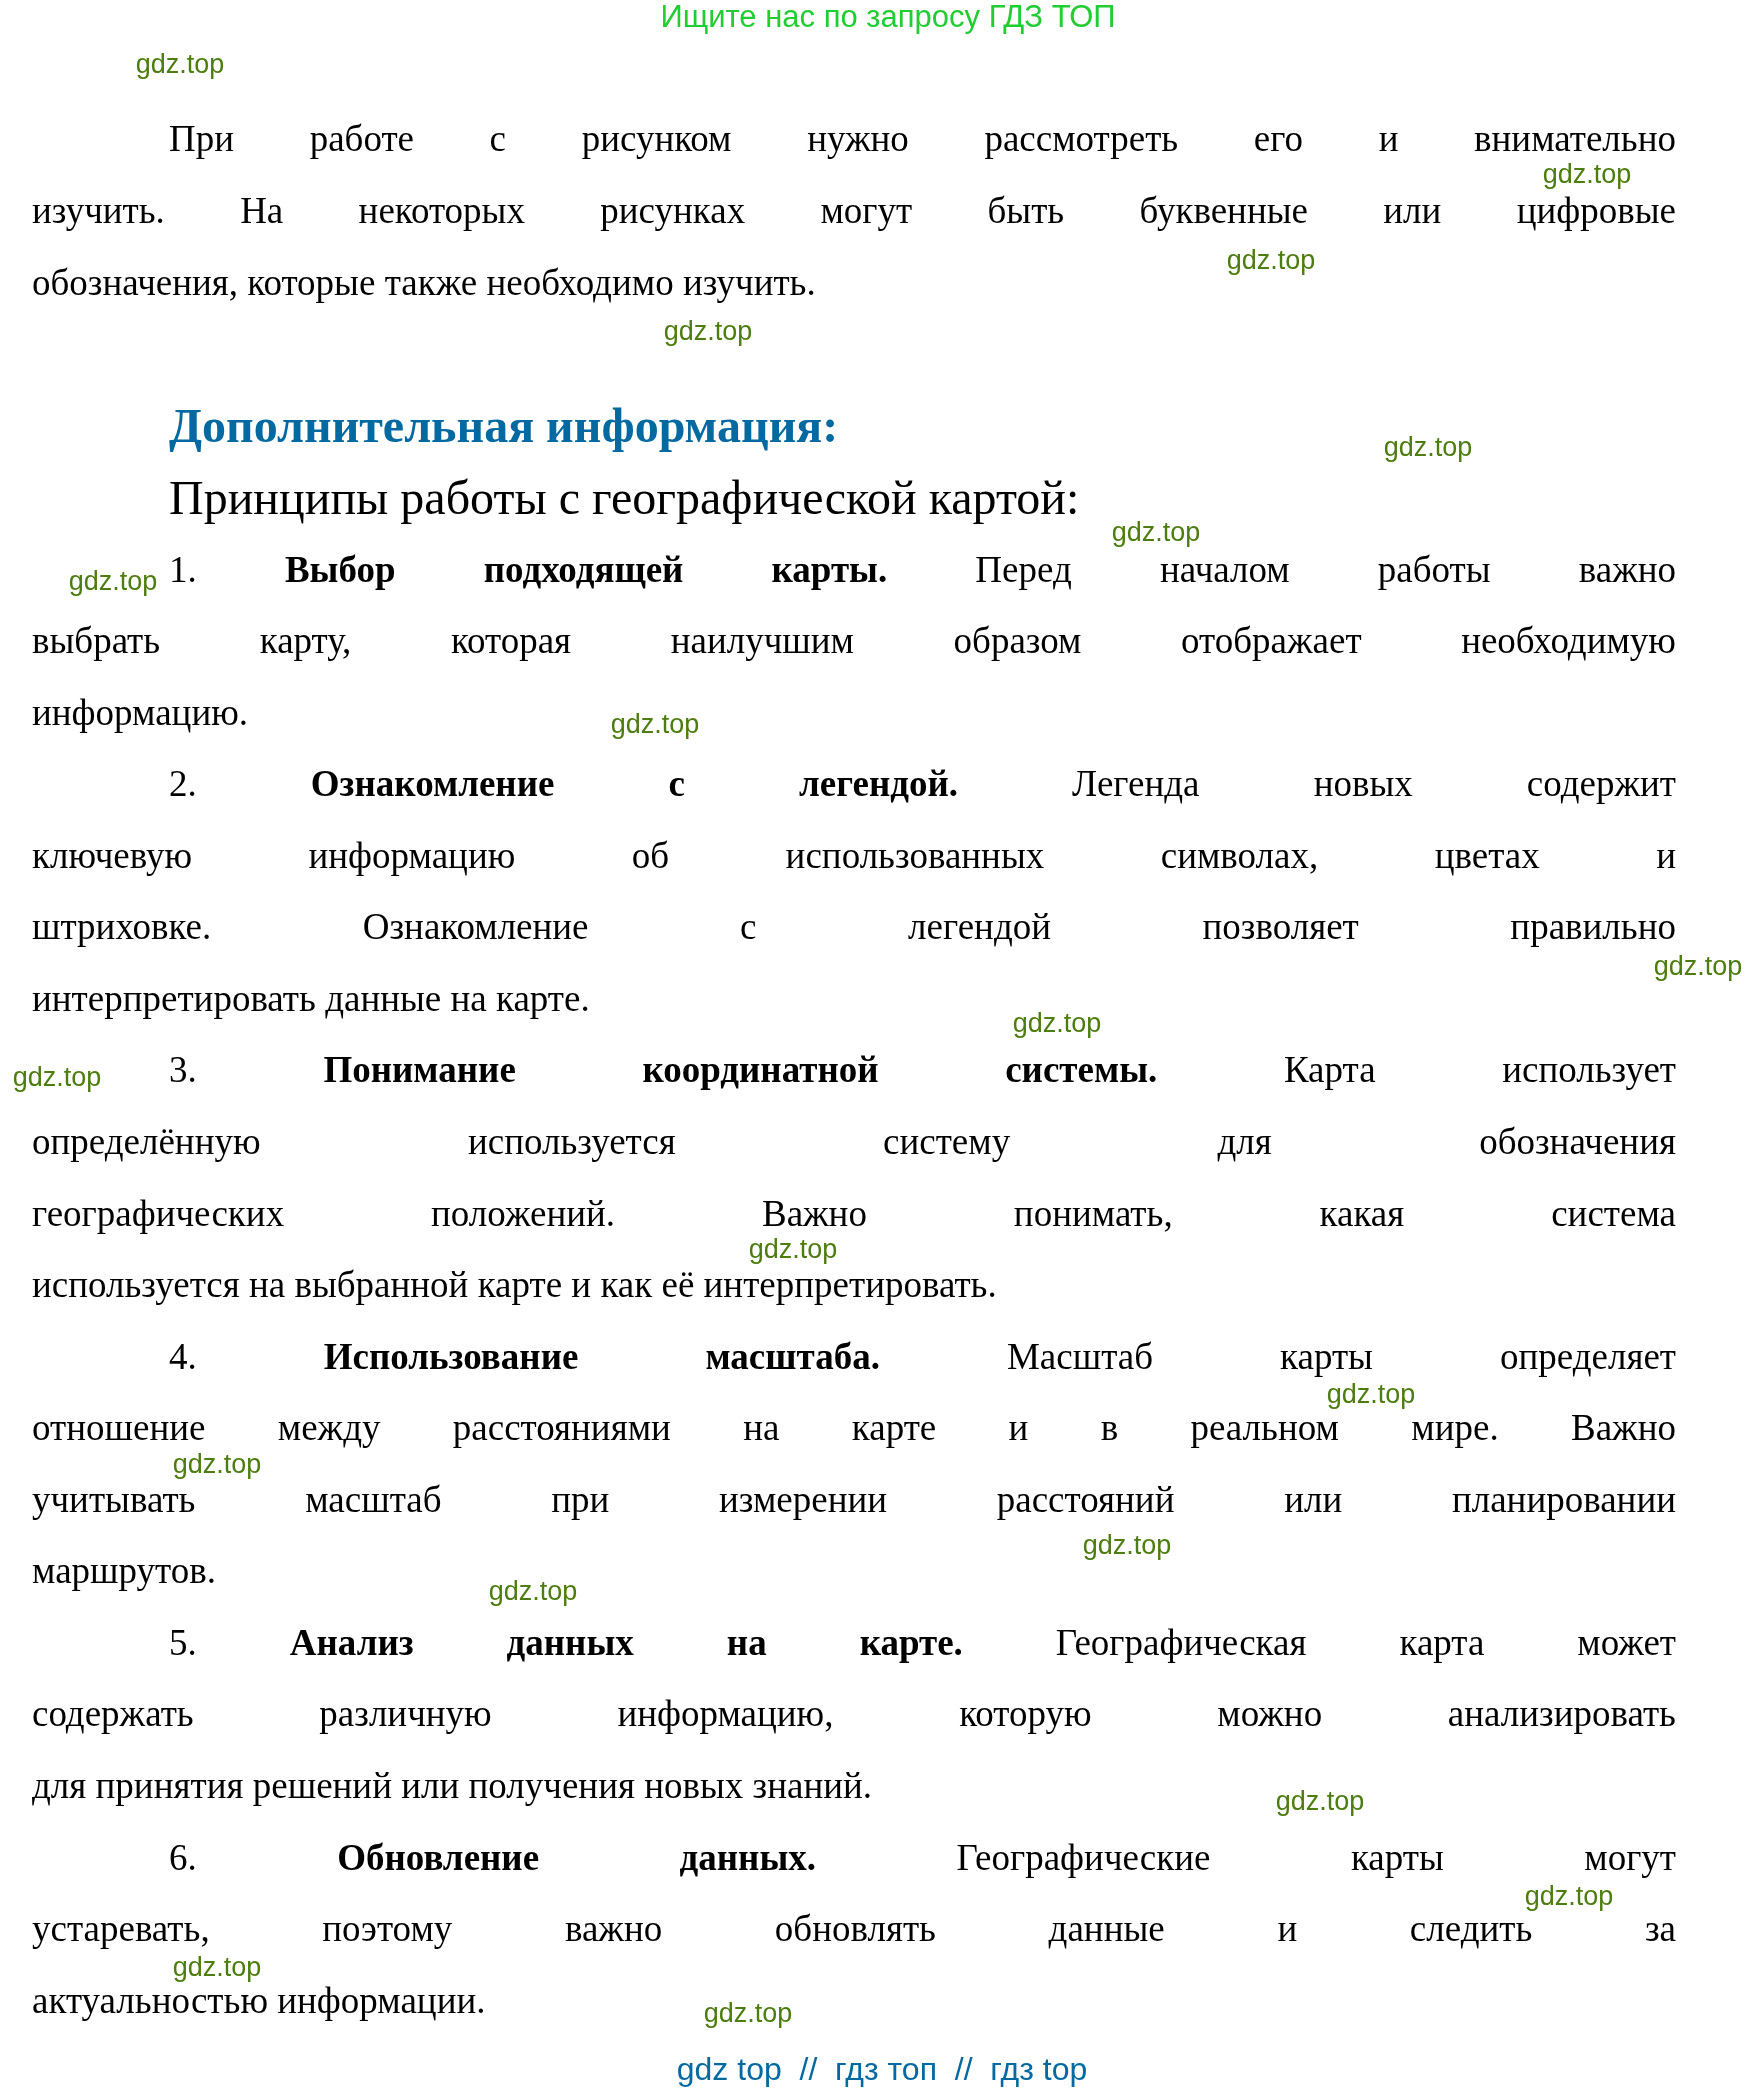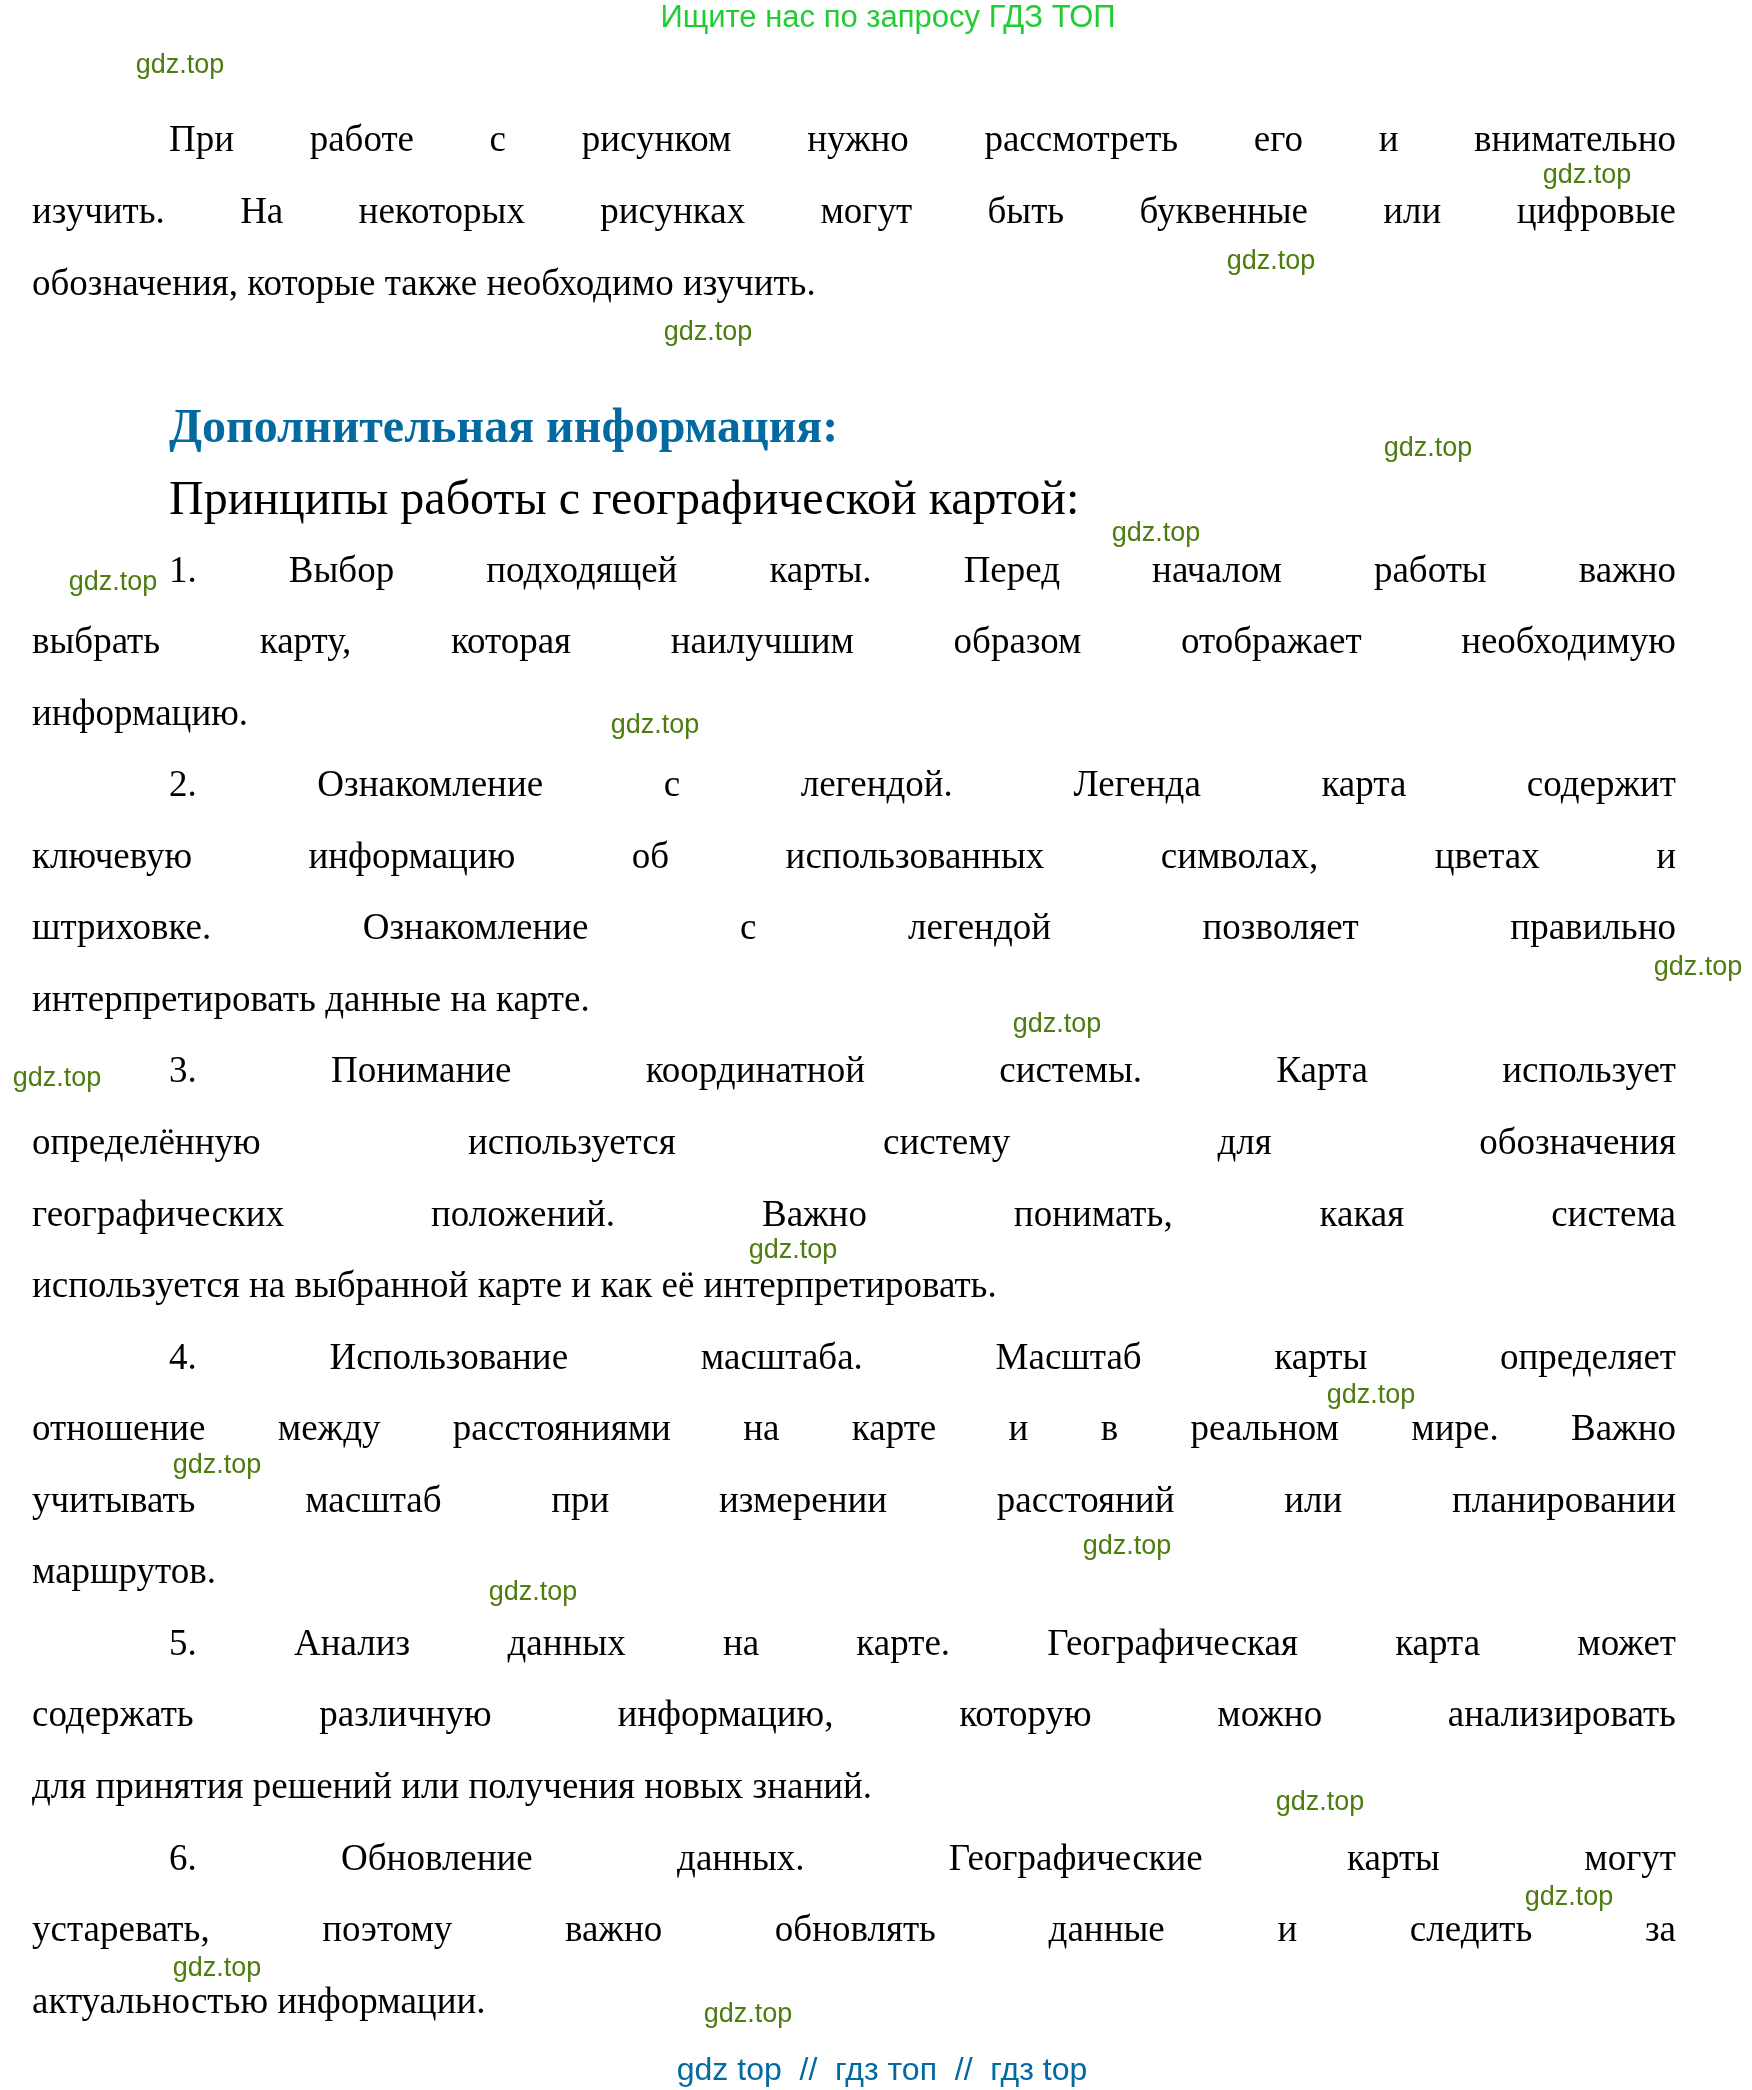--- a/index.html
+++ b/index.html
@@ -15,21 +15,21 @@
     color:#0369a1; padding-left:11px; box-sizing:border-box; white-space:pre;
   }
   .line {
     position:absolute; left:32px; width:1644px;
     font-family:"Liberation Serif", serif; font-size:37px; line-height:55px;
     color:#000; white-space:nowrap;
     text-align:justify; text-align-last:justify;
   }
   .line.last { text-align-last:left; }
   .line.indent { left:169px; width:1507px; }
-  .line b { font-weight:normal; }
+  .line b { font-weight:bold; }
   .heading { position:absolute; left:169px; font-family:"Liberation Serif", serif; font-size:48px; line-height:55px; font-weight:bold; color:#0369a1; }
   .sub { position:absolute; left:169px; font-family:"Liberation Serif", serif; font-size:48px; line-height:55px; color:#000; }
   .wm {
     position:absolute; font-family:"Liberation Sans", sans-serif; font-size:27px; line-height:29.5px;
     color:#4d7c0f; transform:translate(-50%,-50%); white-space:nowrap;
   }
 </style>
 </head>
 <body>
 
@@ -39,21 +39,21 @@
 <div class="line" style="top:183px">изучить. На некоторых рисунках могут быть буквенные или цифровые</div>
 <div class="line last" style="top:255px">обозначения, которые также необходимо изучить.</div>
 
 <div class="heading" style="top:398px">Дополнительная информация:</div>
 <div class="sub" style="top:470px">Принципы работы с географической картой:</div>
 
 <div class="line" style="top:542px; left:169px; width:1507px;"><span>1.</span> <b>Выбор подходящей карты.</b> <span>Перед началом работы важно</span></div>
 <div class="line" style="top:613px">выбрать карту, которая наилучшим образом отображает необходимую</div>
 <div class="line last" style="top:685px">информацию.</div>
 
-<div class="line indent" style="top:756px"><span>2.</span> <b>Ознакомление с легендой.</b> <span>Легенда карта содержит</span></div>
+<div class="line indent" style="top:756px"><span>2.</span> <b>Ознакомление с легендой.</b> <span>Легенда новых содержит</span></div>
 <div class="line" style="top:828px">ключевую информацию об использованных символах, цветах и</div>
 <div class="line" style="top:899px">штриховке. Ознакомление с легендой позволяет правильно</div>
 <div class="line last" style="top:971px">интерпретировать данные на карте.</div>
 
 <div class="line indent" style="top:1042px"><span>3.</span> <b>Понимание координатной системы.</b> <span>Карта использует</span></div>
 <div class="line" style="top:1114px">определённую используется систему для обозначения</div>
 <div class="line" style="top:1186px">географических положений. Важно понимать, какая система</div>
 <div class="line last" style="top:1257px">используется на выбранной карте и как её интерпретировать.</div>
 
 <div class="line indent" style="top:1329px"><span>4.</span> <b>Использование масштаба.</b> <span>Масштаб карты определяет</span></div>

